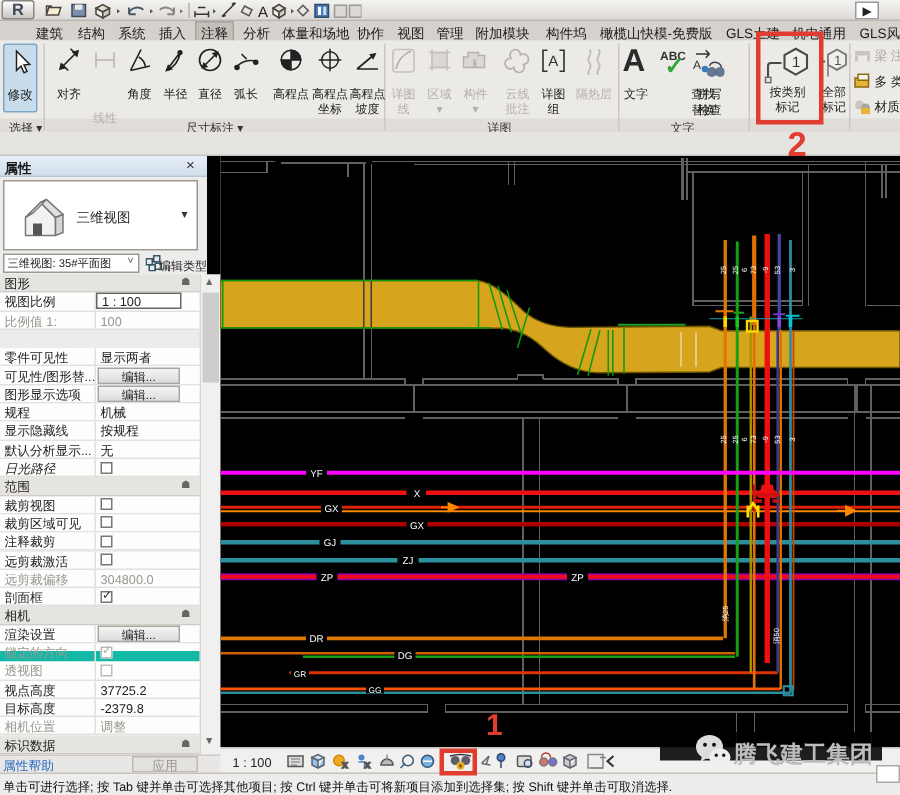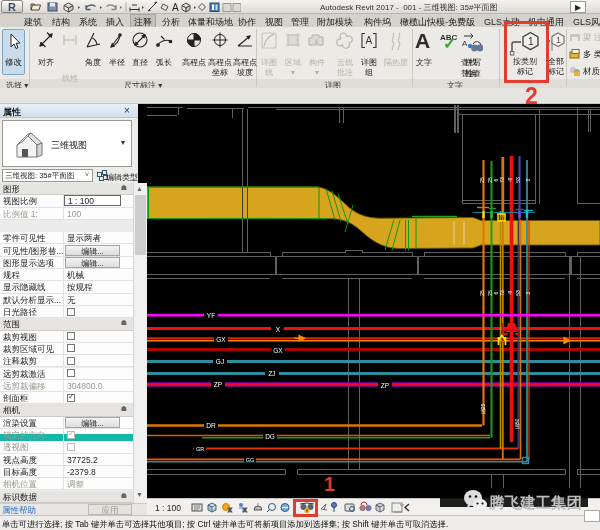--- a/index.html
+++ b/index.html
@@ -36,21 +36,20 @@
         <path d="M164 5.5 v4 l-4 2.5 v-4 Z" fill="#cfcbc3"></path>
       <path d="M168 9 l2 -1.5 -2 -1.5 Z" fill="#555" stroke="none"></path>
       <path d="M176 3.5 l3.5 3.5 -3.5 3.5 -3.5 -3.5 Z" fill="none" stroke="#555"></path>
       <rect x="184" y="3" width="9" height="8.5" fill="#4a7ab5" stroke="#2d4a6d"></rect>
         <rect x="186" y="4.5" width="2" height="5.5" fill="#fff" stroke="none"></rect>
         <rect x="189.5" y="4.5" width="2" height="5.5" fill="#cde" stroke="none"></rect>
       <rect x="197" y="3.5" width="8" height="8" fill="#dcd8d2" stroke="#999"></rect>
       <rect x="207" y="3.5" width="8" height="8" fill="#dcd8d2" stroke="#999"></rect>
     </g>
   </svg>
-  <div class="abs" style="left:320px;top:2px;width:200px;height:11px;font-size:8px;color:#333;white-space:nowrap;">Autodesk Revit 2017 - &nbsp;001 - 三维视图: 35#平面图</div>
   <div class="abs" style="left:570px;top:1px;width:16px;height:12px;background:#fff;border:1px solid #999;font-size:8px;color:#222;text-align:center;line-height:11px;">▶</div>
 </div>
 
 <div class="abs" style="left:0;top:14px;width:600px;height:13px;background:#d5d2cd;font-size:9px;color:#1c1c1c;">
   <span class="abs" style="left:24px;top:2px;">建筑</span>
   <span class="abs" style="left:52px;top:2px;">结构</span>
   <span class="abs" style="left:79px;top:2px;">系统</span>
   <span class="abs" style="left:106px;top:2px;">插入</span>
   <span class="abs" style="left:130px;top:0px;width:26px;height:13px;background:#c3c0ba;border:1px solid #a8a49e;border-bottom:none;text-align:center;padding-top:1px;">注释</span>
   <span class="abs" style="left:162px;top:2px;">分析</span>
@@ -356,21 +355,21 @@
       <div style="position:absolute;left:0;top:98.39999999999999px;width:133px;height:12.3px;background:#fdfdfd;border-bottom:1px solid #e3e1de;">
         <span style="position:absolute;left:3px;top:1px;color:#1c1c1c;white-space:nowrap;overflow:hidden;max-width:60px;">显示隐藏线</span>
         <span style="position:absolute;left:63px;top:0;width:1px;height:12.3px;background:#e3e1de;"></span>
         <span style="position:absolute;left:67px;top:1px;color:#1c1c1c;">按规程</span>
       </div>
       <div style="position:absolute;left:0;top:110.69999999999999px;width:133px;height:12.3px;background:#fdfdfd;border-bottom:1px solid #e3e1de;">
         <span style="position:absolute;left:3px;top:1px;color:#1c1c1c;white-space:nowrap;overflow:hidden;max-width:60px;">默认分析显示...</span>
         <span style="position:absolute;left:63px;top:0;width:1px;height:12.3px;background:#e3e1de;"></span>
         <span style="position:absolute;left:67px;top:1px;color:#1c1c1c;">无</span>
       </div>
-      <div style="position:absolute;left:0;top:122.99999999999999px;width:133px;height:12.3px;background:#fdfdfd;border-bottom:1px solid #e3e1de;">
+      <div style="position:absolute;left:0;top:122.99999999999999px;width:133px;height:12.3px;background:#fdfdfd;border-bottom:1px solid #e3e1de;font-style:italic;">
         <span style="position:absolute;left:3px;top:1px;color:#1c1c1c;white-space:nowrap;overflow:hidden;max-width:60px;">日光路径</span>
         <span style="position:absolute;left:63px;top:0;width:1px;height:12.3px;background:#e3e1de;"></span>
         <span style="position:absolute;left:67px;top:1.5px;width:8px;height:8px;border:1px solid #777;background:#fff;"></span>
       </div>
       <div style="position:absolute;left:0;top:135.29999999999998px;width:133px;height:12.3px;background:#e6e4e1;border-bottom:1px solid #cfccc7;">
         <span style="position:absolute;left:3px;top:1px;color:#222;">范围</span>
         <span style="position:absolute;right:6px;top:1px;color:#666;font-size:7px;">☗</span>
       </div>
       <div style="position:absolute;left:0;top:147.6px;width:133px;height:12.3px;background:#fdfdfd;border-bottom:1px solid #e3e1de;">
         <span style="position:absolute;left:3px;top:1px;color:#1c1c1c;white-space:nowrap;overflow:hidden;max-width:60px;">裁剪视图</span>

